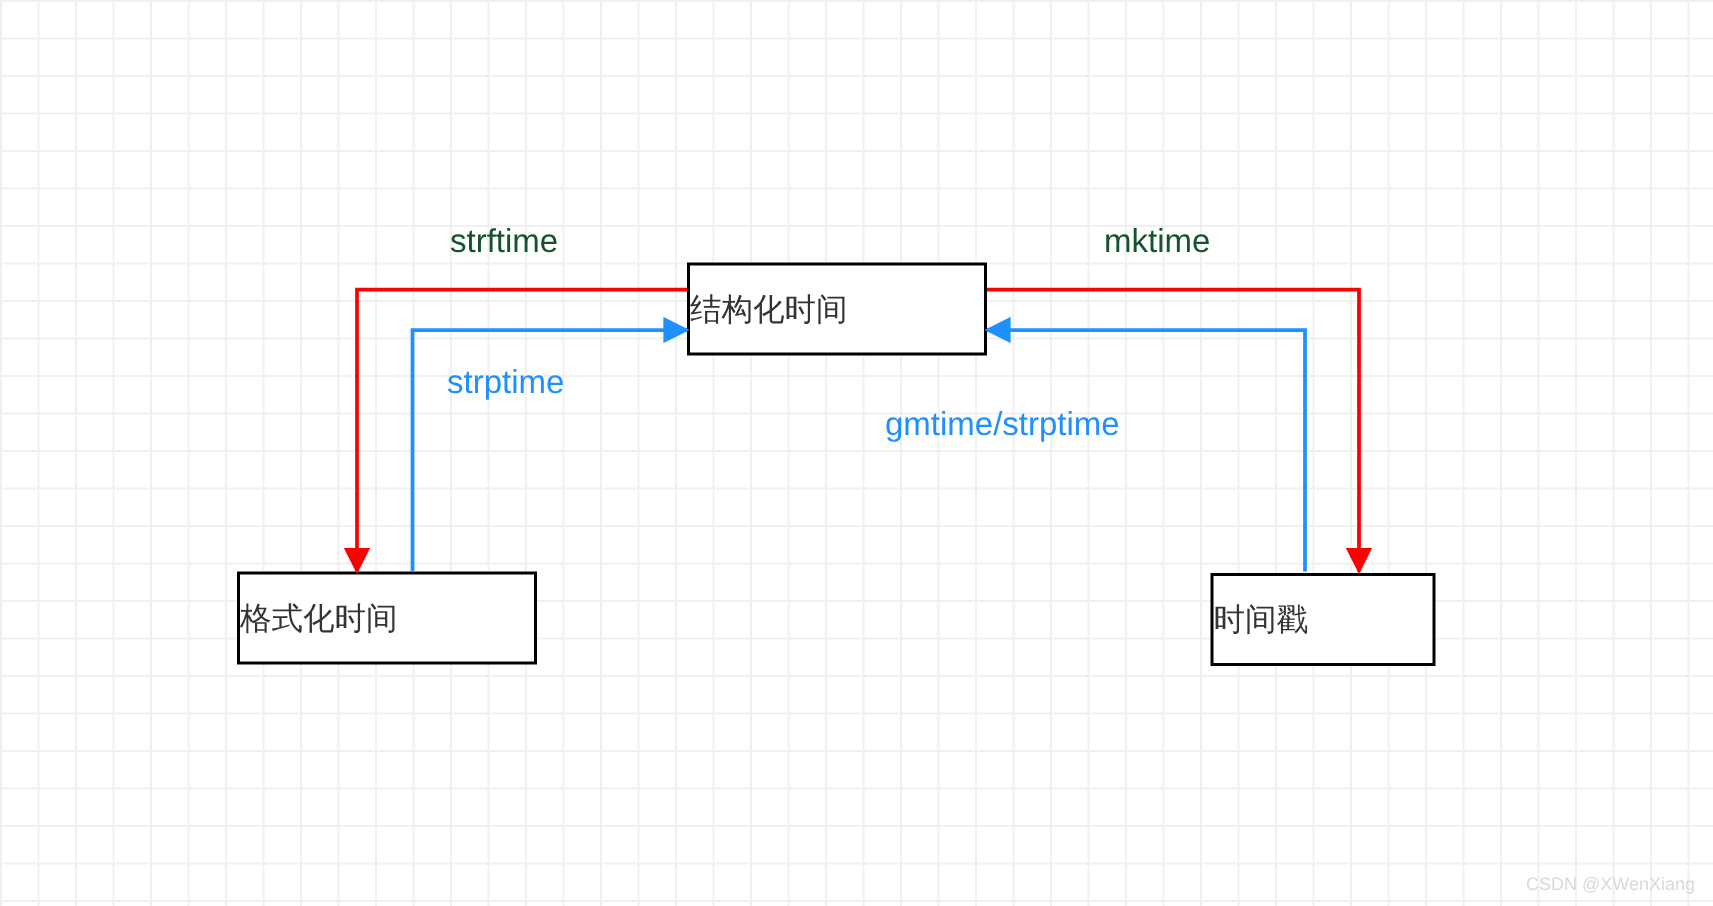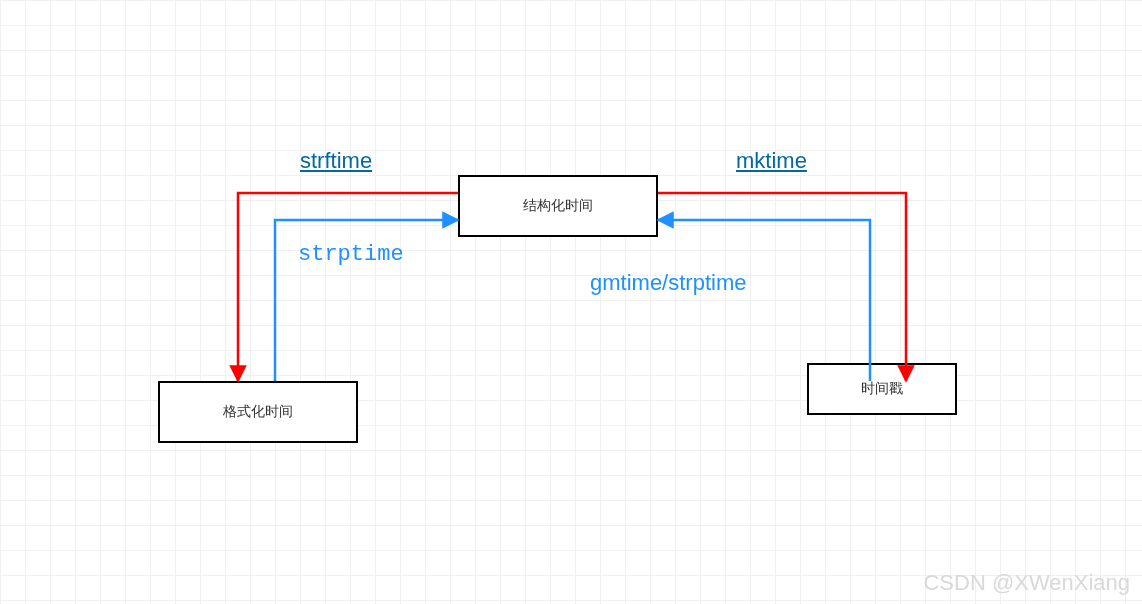--- a/index.html
+++ b/index.html
@@ -14,57 +14,57 @@
     linear-gradient(90deg, #f0f0f0 1px, transparent 1px);
   background-size: 25px 25px;
   overflow: hidden;
 }
 .box {
   position: absolute;
   background: #fff;
   border: 2px solid #000;
   display: flex;
   align-items: center;
-  justify-content: center;
-  font-size: 14px;
+  justify-content: flex-start;
+  font-size: 21px;
   color: #333;
 }
 .label {
   position: absolute;
   font-size: 22px;
 }
-.red { color: #0369a1; text-decoration: underline; }
+.red { color: #14532d; }
 .blue { color: #1e90ff; }
 svg.connector { position: absolute; top: 0; left: 0; overflow: visible; pointer-events: none; }
 .watermark {
   position: absolute;
   right: 12px;
   bottom: 8px;
   color: #d9d9d9;
-  font-size: 22px;
+  font-size: 12px;
   font-family: Arial, sans-serif;
 }
 </style>
 </head>
 <body>
 
 <div class="box" style="left:458px; top:175px; width:200px; height:62px;">
   <span>结构化时间</span>
 </div>
 
 <div class="box" style="left:158px; top:381px; width:200px; height:62px;">
   <span>格式化时间</span>
 </div>
 
-<div class="box" style="left:807px; top:363px; width:150px; height:52px;">
+<div class="box" style="left:807px; top:382px; width:150px; height:62px;">
   <span>时间戳</span>
 </div>
 
 <div class="label red" style="left:300px; top:148px;">strftime</div>
-<div class="label blue" style="left:298px; top:242px;font-family:Liberation Mono, monospace;">strptime</div>
+<div class="label blue" style="left:298px; top:242px;">strptime</div>
 <div class="label red" style="left:736px; top:148px;text-align:center;">mktime</div>
 <div class="label blue" style="left:590px; top:270px;">gmtime/strptime</div>
 
 <svg class="connector" width="1142" height="604">
   <defs>
     <marker id="arrow-red" viewBox="0 0 10 10" refX="9" refY="5" markerWidth="7" markerHeight="7" orient="auto-start-reverse">
       <path d="M 0 0 L 10 5 L 0 10 z" fill="#ff0000"></path>
     </marker>
     <marker id="arrow-blue" viewBox="0 0 10 10" refX="9" refY="5" markerWidth="7" markerHeight="7" orient="auto-start-reverse">
       <path d="M 0 0 L 10 5 L 0 10 z" fill="#1e90ff"></path>

